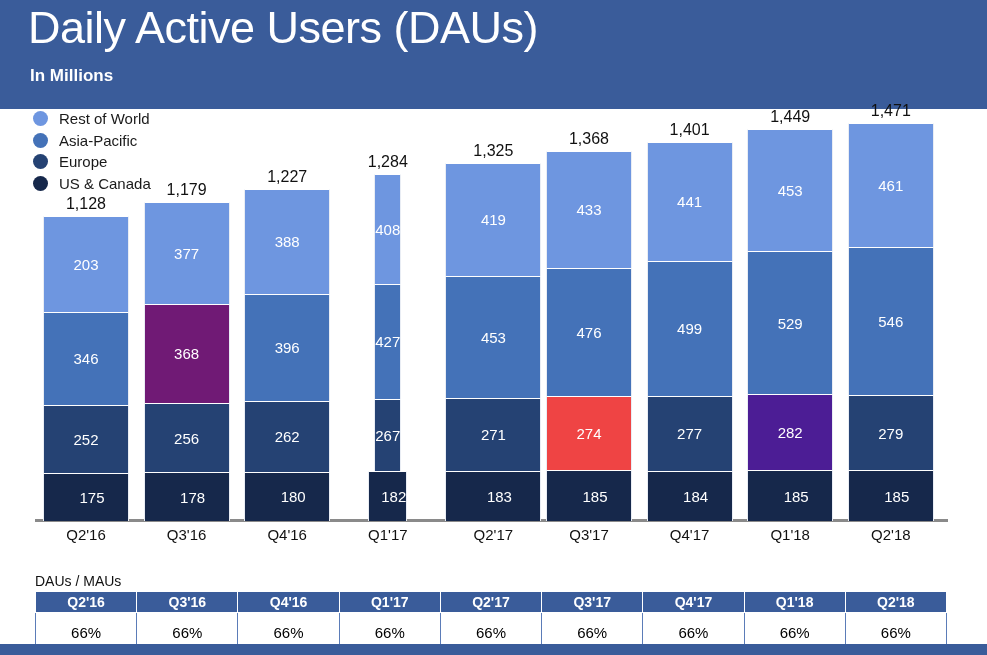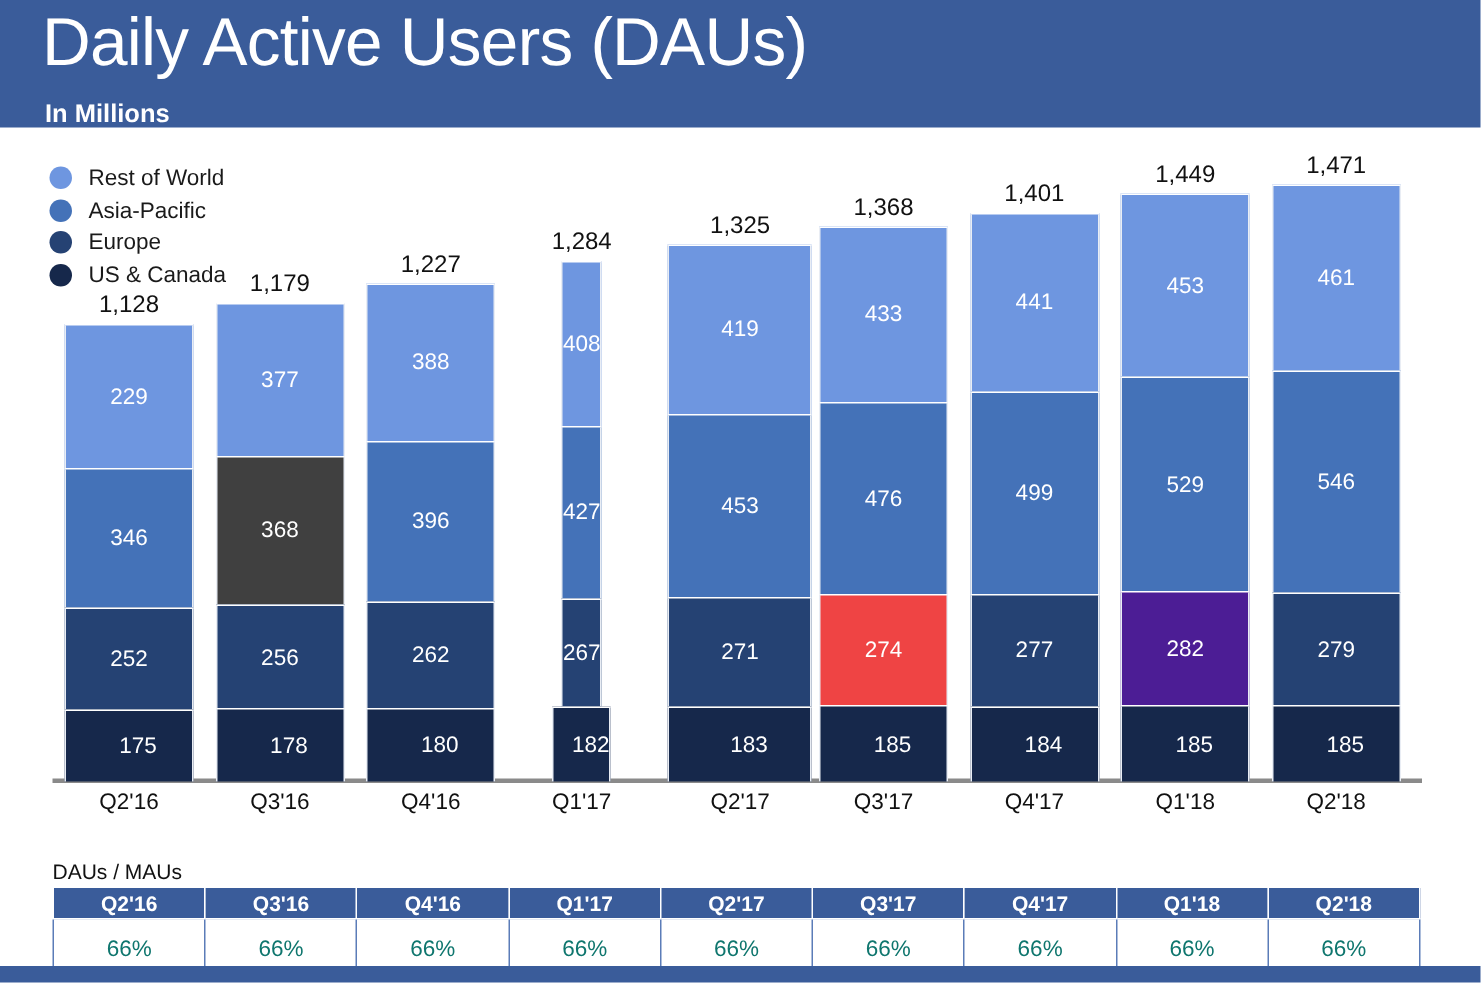--- a/index.html
+++ b/index.html
@@ -14,21 +14,21 @@
     overflow: hidden;
     position: relative;
   }
 
   
   #header-banner {
     position: absolute;
     left: 0;
     top: 0;
     width: 987px;
-    height: 85px;
+    height: 109px;
     background: #3a5c9a;
     box-sizing: border-box;
     text-align: center;
   }
   #page-title {
     position: absolute;
     left: 28px;
     top: 2px;
     font-size: 45px;
     color: #ffffff;
@@ -159,21 +159,21 @@
     color: #ffffff;
     font-size: 14px;
     font-weight: bold;
     height: 21px;
     text-align: center;
     border: 1px solid #ffffff;
     box-sizing: border-box;
   }
   #ratio-table td {
     background: #ffffff;
-    color: #0f766e;
+    color: #000000;
     font-size: 15px;
     height: 40px;
     text-align: center;
     border: 1px solid #5b7cb8;
     box-sizing: border-box;
   }
 
   
   #footer-strip {
     position: absolute;
@@ -210,41 +210,41 @@
       <span class="legend-label">US &amp; Canada</span>
     </div>
   </div>
 
 <div id="chart-plot">
   <div id="axis-line"></div>
 <div class="bar-group" style="left: 43px; width: 86px; height: 305.196px;">
       <div class="bar-total">1,128</div>
       <div class="bar-stack" style="height: 100%;">
         <div class="bar-seg" style="background: rgb(110, 150, 224); flex: 355 0 0px;">
-          <span class="seg-value">229</span>
+          <span class="seg-value">203</span>
         </div>
         <div class="bar-seg" style="background: rgb(68, 114, 184); flex: 346 0 0px;">
           <span class="seg-value">346</span>
         </div>
         <div class="bar-seg" style="background: rgb(37, 66, 115); flex: 252 0 0px;">
           <span class="seg-value">252</span>
         </div>
         <div class="bar-seg" style="background: rgb(22, 40, 75); flex: 175 0 0px;">
           <span class="seg-value">175</span>
         </div>
       </div>
       <div class="x-tick-label">Q2'16</div>
     </div>
     <div class="bar-group" style="left: 143.6px; width: 86px; height: 318.995px;">
       <div class="bar-total">1,179</div>
       <div class="bar-stack" style="height: 100%;">
         <div class="bar-seg" style="background: rgb(110, 150, 224); flex: 377 0 0px;">
           <span class="seg-value">377</span>
         </div>
-        <div class="bar-seg" style="background: #404040; flex: 368 0 0px;">
+        <div class="bar-seg" style="background: #701a75; flex: 368 0 0px;">
           <span class="seg-value">368</span>
         </div>
         <div class="bar-seg" style="background: rgb(37, 66, 115); flex: 256 0 0px;">
           <span class="seg-value">256</span>
         </div>
         <div class="bar-seg" style="background: rgb(22, 40, 75); flex: 178 0 0px;">
           <span class="seg-value">178</span>
         </div>
       </div>
       <div class="x-tick-label">Q3'16</div>

